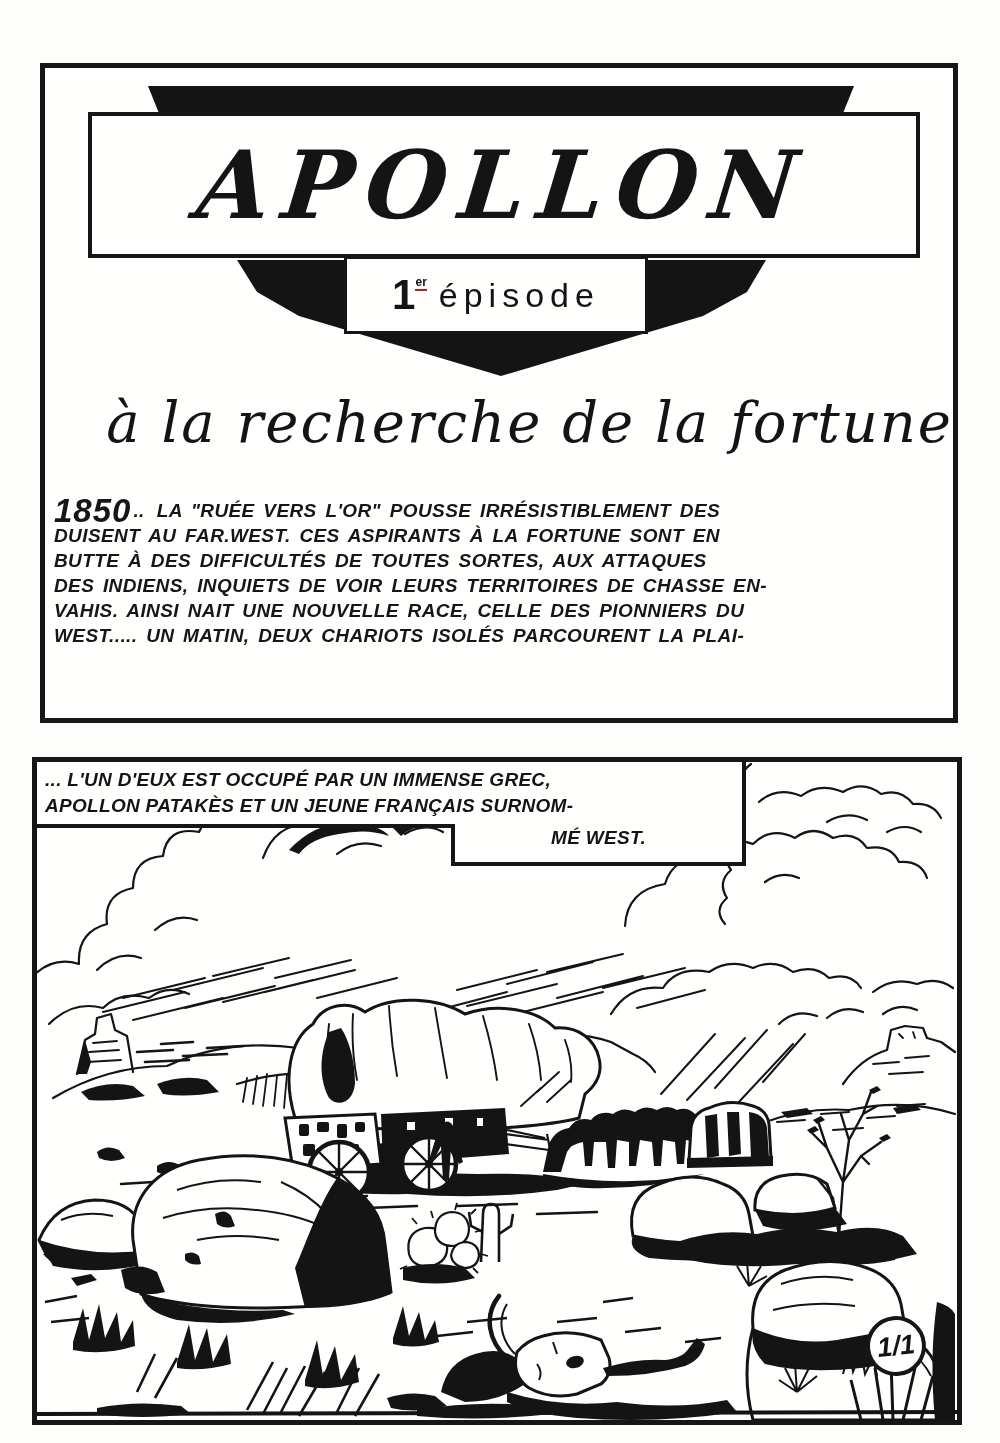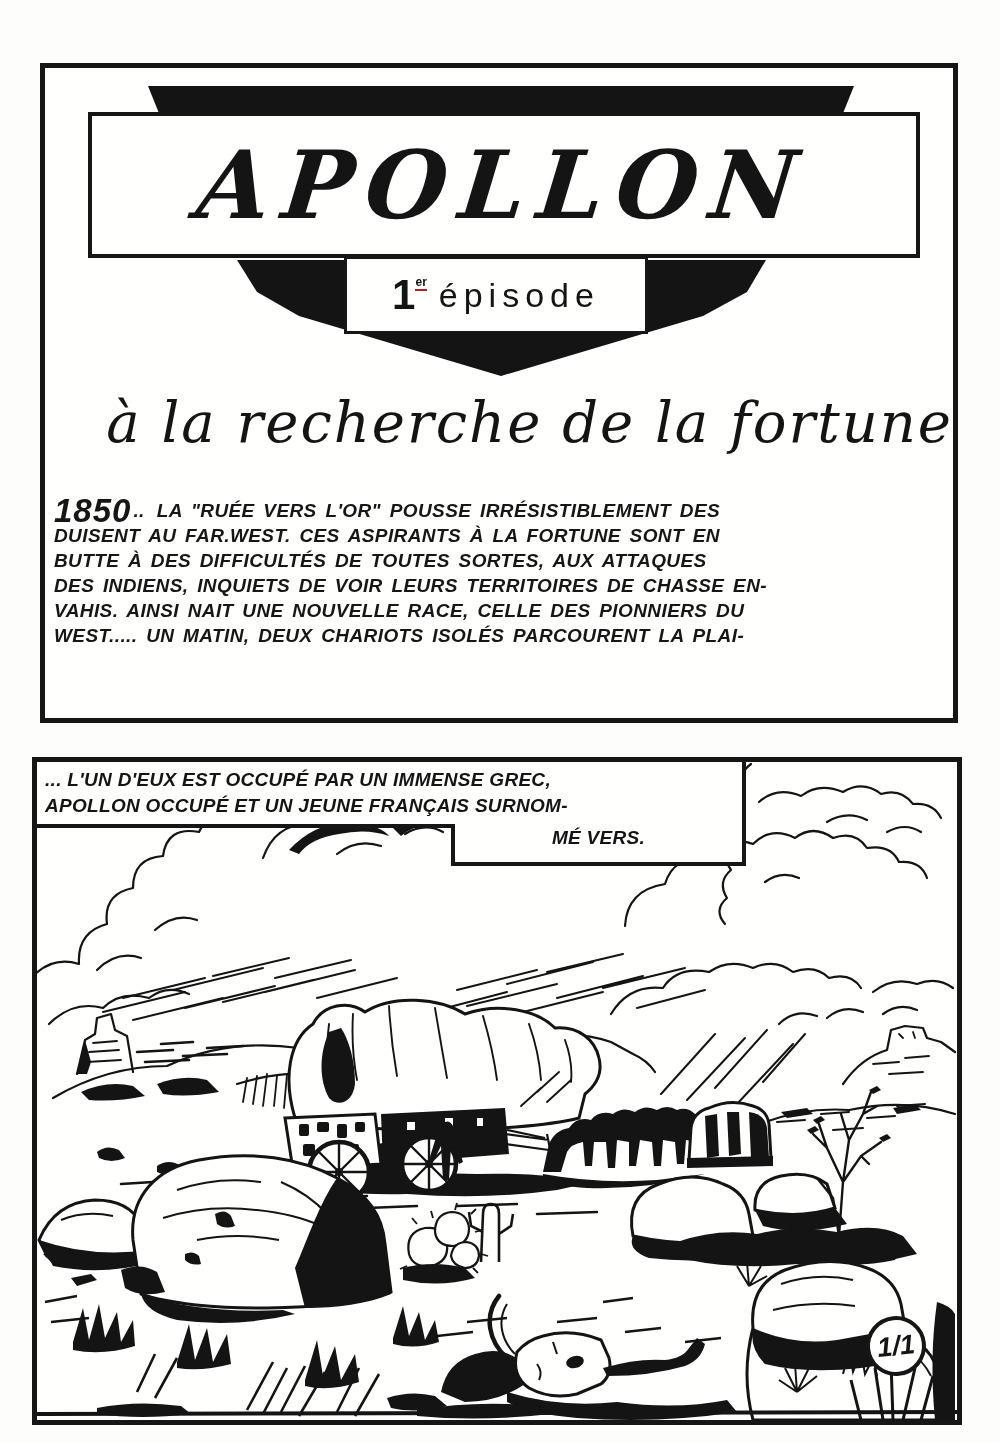--- a/index.html
+++ b/index.html
@@ -289,23 +289,23 @@
       <path d="M350 636 q24 -8 48 -2 l12 10 q-30 8 -56 2 Z" fill="#141414"></path>
       <path d="M520 560 L560 556 M588 570 L624 566 M648 580 L684 576 M566 540 L596 536 M430 560 L470 556 M400 574 L436 570" stroke="#141414" stroke-width="2.4" fill="none"></path>
       <path d="M712 524 L700 504 M712 524 L710 500 M712 524 L724 504 M712 524 L730 514 M668 500 L658 484 M668 500 L668 480 M668 500 L680 486" stroke="#141414" stroke-width="2" fill="none"></path>
 
       <path d="M0 652 L920 650" stroke="#141414" stroke-width="4" fill="none"></path>
       <path d="M60 646 q40 -8 84 -2 l10 8 q-50 6 -94 0 Z M380 648 q60 -10 120 -4 l14 8 q-70 8 -134 2 Z" fill="#141414"></path>
     </svg>
 
     <div class="cap-a">
       <div class="cap-line">... L'UN D'EUX EST OCCUPÉ PAR UN IMMENSE GREC,</div>
-      <div class="cap-line">APOLLON OCCUPÉ ET UN JEUNE FRANÇAIS SURNOM-</div>
+      <div class="cap-line">APOLLON PATAKÈS ET UN JEUNE FRANÇAIS SURNOM-</div>
     </div>
     <div class="cap-b">
-      <div class="cap-line">MÉ VERS.</div>
+      <div class="cap-line">MÉ WEST.</div>
     </div>
 
     <div class="badge">
       <span>1/1</span>
     </div>
   </section>
 </div>
 
 </body></html>

